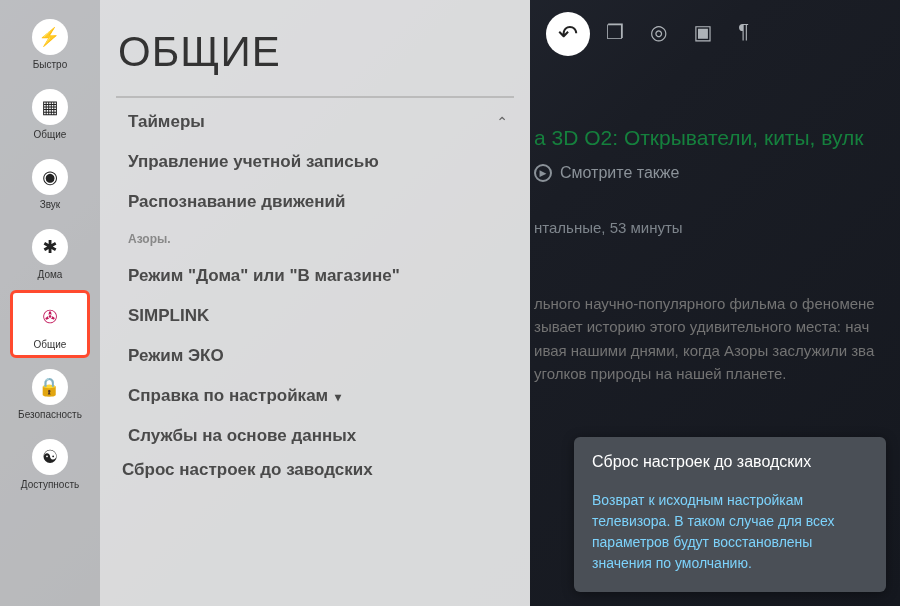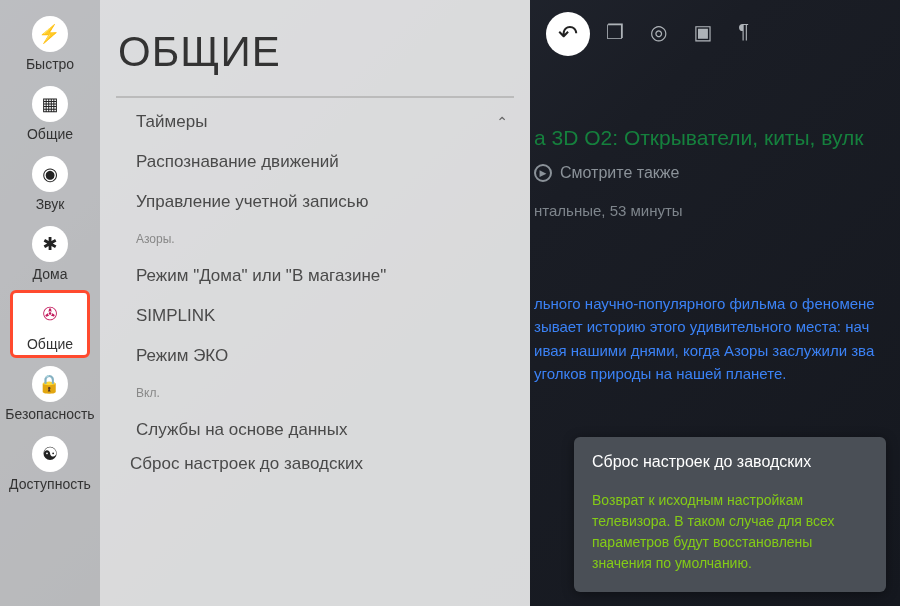--- a/index.html
+++ b/index.html
@@ -41,21 +41,21 @@
     border-radius: 50%;
     background: #fff;
     display: flex;
     align-items: center;
     justify-content: center;
     color: #222;
     font-size: 18px;
   }
   .sb-item.selected .sb-icon { color: #c2185b; }
   .sb-label {
-    font-size: 14px;
+    font-size: 10px;
     color: #333;
   }
 
   
   .panel {
     width: 430px;
     background: rgba(252,252,252,0.85);
     display: flex;
     flex-direction: column;
   }
@@ -73,22 +73,23 @@
   }
   .panel-divider .chev {
     position: absolute;
     right: 6px;
     top: 16px;
     font-size: 14px;
     color: #666;
   }
   .list {
     flex: 1;
-    padding: 4px 0 0 16px;
+    padding: 4px 0 0 8px;
     overflow: hidden;
+    font-weight: bold;
   }
   .row {
     padding: 10px 20px;
     color: #4a4a4a;
     font-size: 17px;
     display: flex;
     flex-direction: column;
     gap: 2px;
     cursor: pointer;
   }
@@ -157,33 +158,33 @@
     gap: 8px;
   }
   .see-also .play {
     width: 18px; height: 18px; border-radius: 50%;
     border: 2px solid #8b9299;
     display: flex; align-items: center; justify-content: center;
     font-size: 9px;
   }
   .meta {
     position: absolute;
-    top: 202px;
+    top: 219px;
     left: 4px;
     font-size: 15px;
     color: #7e858c;
   }
   .desc {
     position: absolute;
     top: 292px;
     left: 4px;
     right: 12px;
     font-size: 15px;
     line-height: 1.55;
-    color: #3b82f6;
+    color: #737373;
   }
 
   
   .tooltip {
     position: absolute;
     right: 14px;
     bottom: 14px;
     width: 312px;
     background: #4a4f56;
     border-radius: 6px;
@@ -192,21 +193,21 @@
     box-shadow: 0 2px 12px rgba(0,0,0,0.4);
   }
   .tooltip-title {
     font-size: 16px;
     color: #fff;
     margin-bottom: 10px;
   }
   .tooltip-body {
     font-size: 14px;
     line-height: 1.5;
-    color: #84cc16;
+    color: #7dd3fc;
     margin-top: 19px;
   }
 </style>
 </head>
 <body>
 
 <div class="sidebar">
   <div class="sb-item">
     <div class="sb-icon">
         <span>⚡</span>
@@ -256,45 +257,45 @@
   <div class="panel-divider">
     <span class="chev">⌃</span>
   </div>
   <div class="list">
 
     <div class="row">
       <span>Таймеры</span>
     </div>
 
     <div class="row">
+      <span>Управление учетной записью</span>
+    </div>
+
+    <div class="row">
       <span>Распознавание движений</span>
     </div>
 
     <div class="row">
-      <span>Управление учетной записью</span>
-    </div>
-
-    <div class="row">
       <span class="sub">Азоры.</span>
     </div>
 
     <div class="row">
       <span>Режим "Дома" или "В магазине"</span>
     </div>
 
     <div class="row">
       <span>SIMPLINK</span>
     </div>
 
     <div class="row">
       <span>Режим ЭКО</span>
     </div>
 
     <div class="row">
-      <span class="sub">Вкл.</span>
+      <span><span>Справка по настройкам</span> <span class="expand">▾</span></span>
     </div>
 
     <div class="row">
       <span>Службы на основе данных</span>
     </div>
 
     <div class="row selected-wrap">
       <div class="selected-inner">Сброс настроек до заводских</div>
     </div>
 

